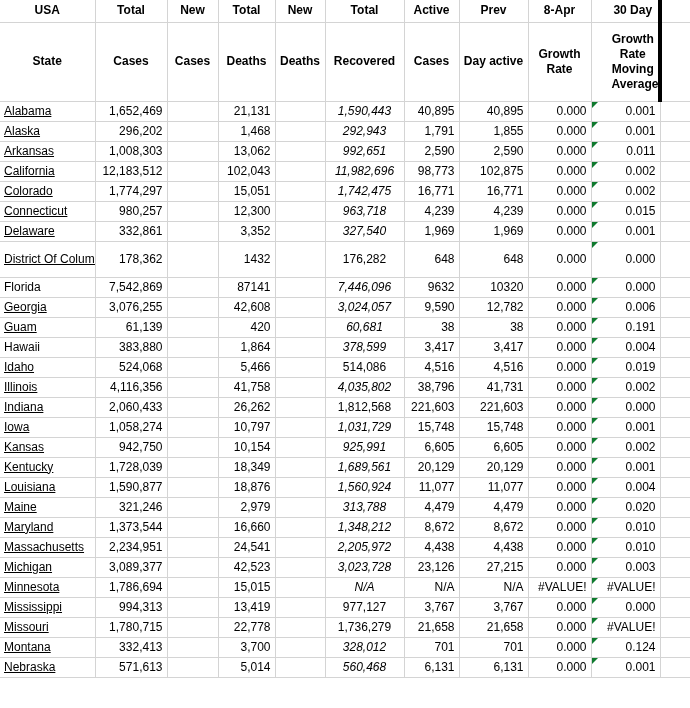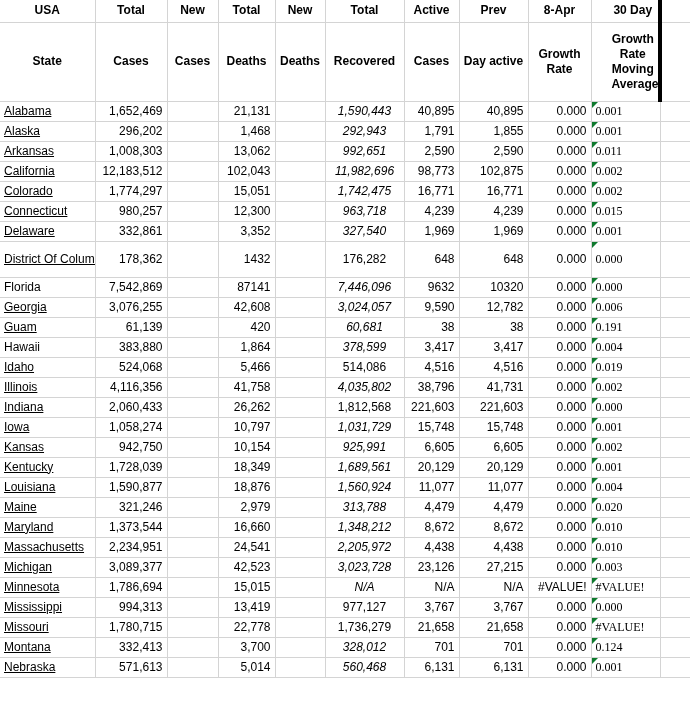--- a/index.html
+++ b/index.html
@@ -55,21 +55,21 @@
   tr.hdr2 td { height: 79px; font-weight: bold; text-align: center; vertical-align: middle;
                white-space: normal; line-height: 15px; border-bottom: 1px solid #d4d4d4; }
 
   td.state { text-align: left; font-weight: bold; white-space: normal; line-height: 14px; margin-left: 48px; }
   td.state .lbl { display: inline; }
   td.state.link .lbl { text-decoration: underline; }
   td.num { text-align: right; font-weight: bold; }
   td.rec { text-align: center; font-weight: bold; font-style: italic; }
   td.rec.plain { font-style: normal; }
   td.rate { text-align: right; font-weight: normal; }
-  td.ma { text-align: left; font-weight: normal; position: relative; font-family: Liberation Serif, serif; }
+  td.ma { text-align: right; font-weight: normal; position: relative; }
 
   
   td.ma, tr.hdr1 td.ma-h, tr.hdr2 td.ma-h {
     border-right: 4px solid #000000;
     padding-left: 20px;
   }
   td.pad { border-right: none; }
 
   tr.tall td { height: 36px; }
 

